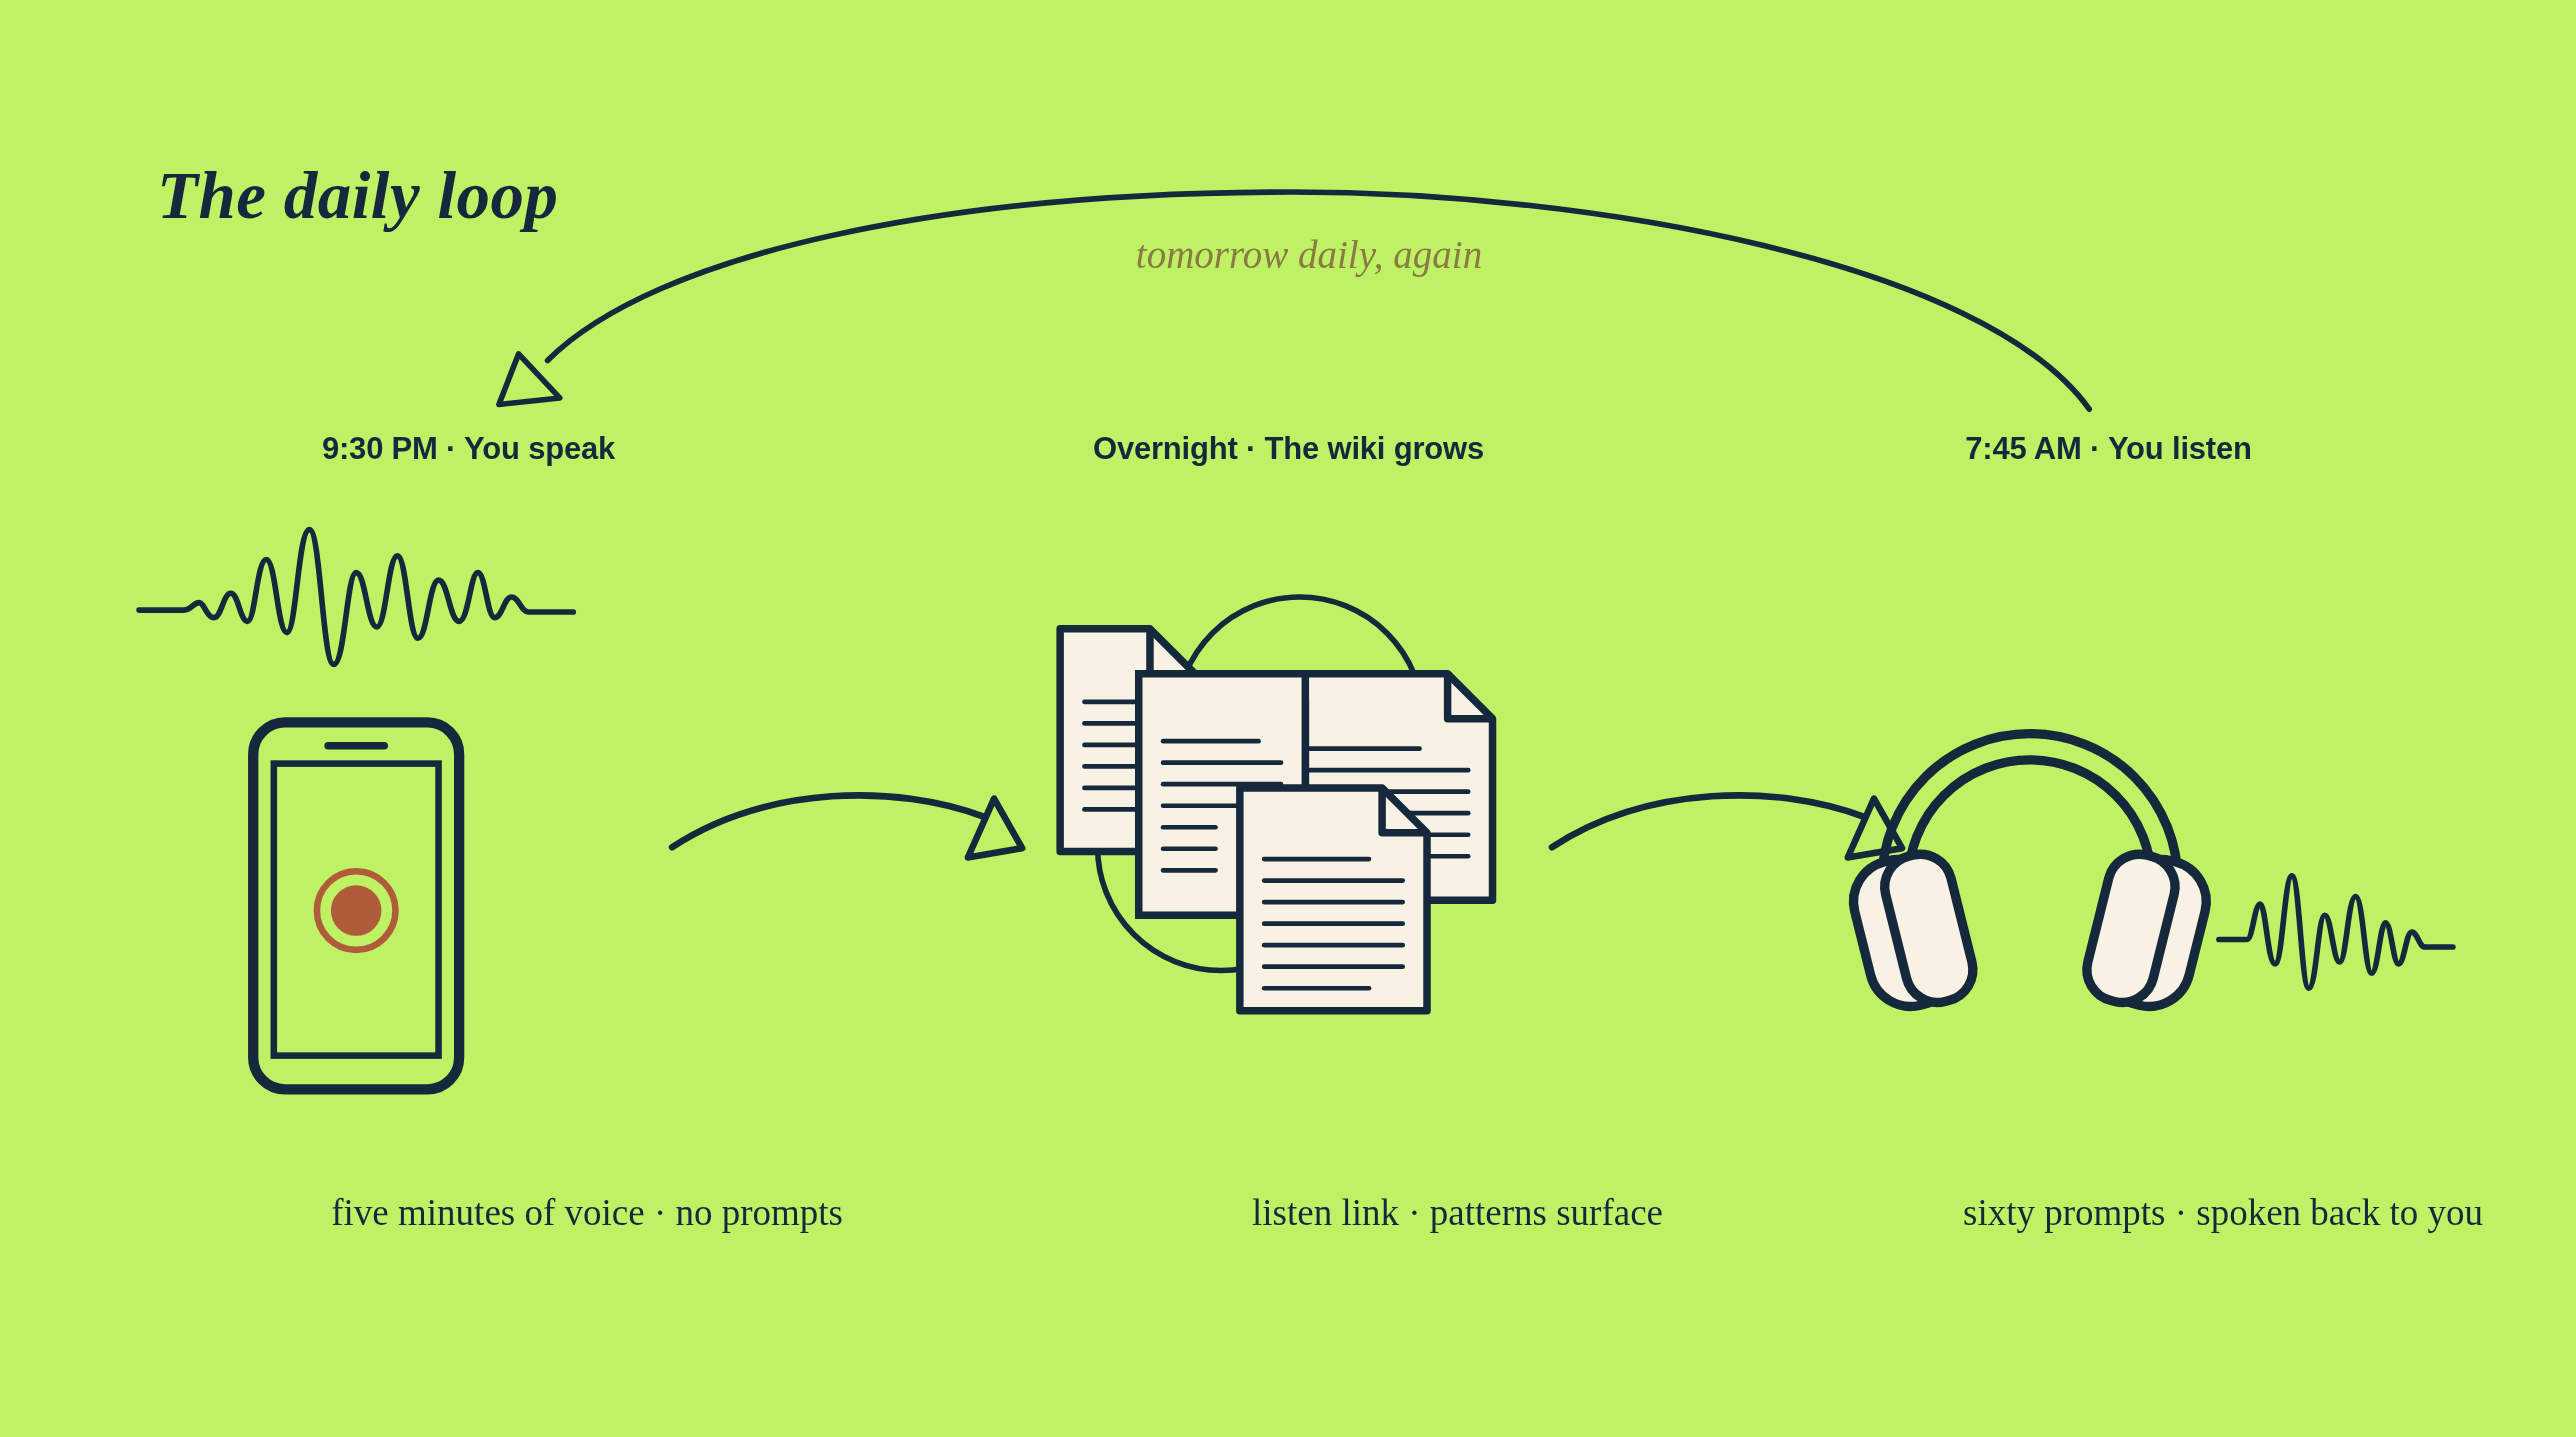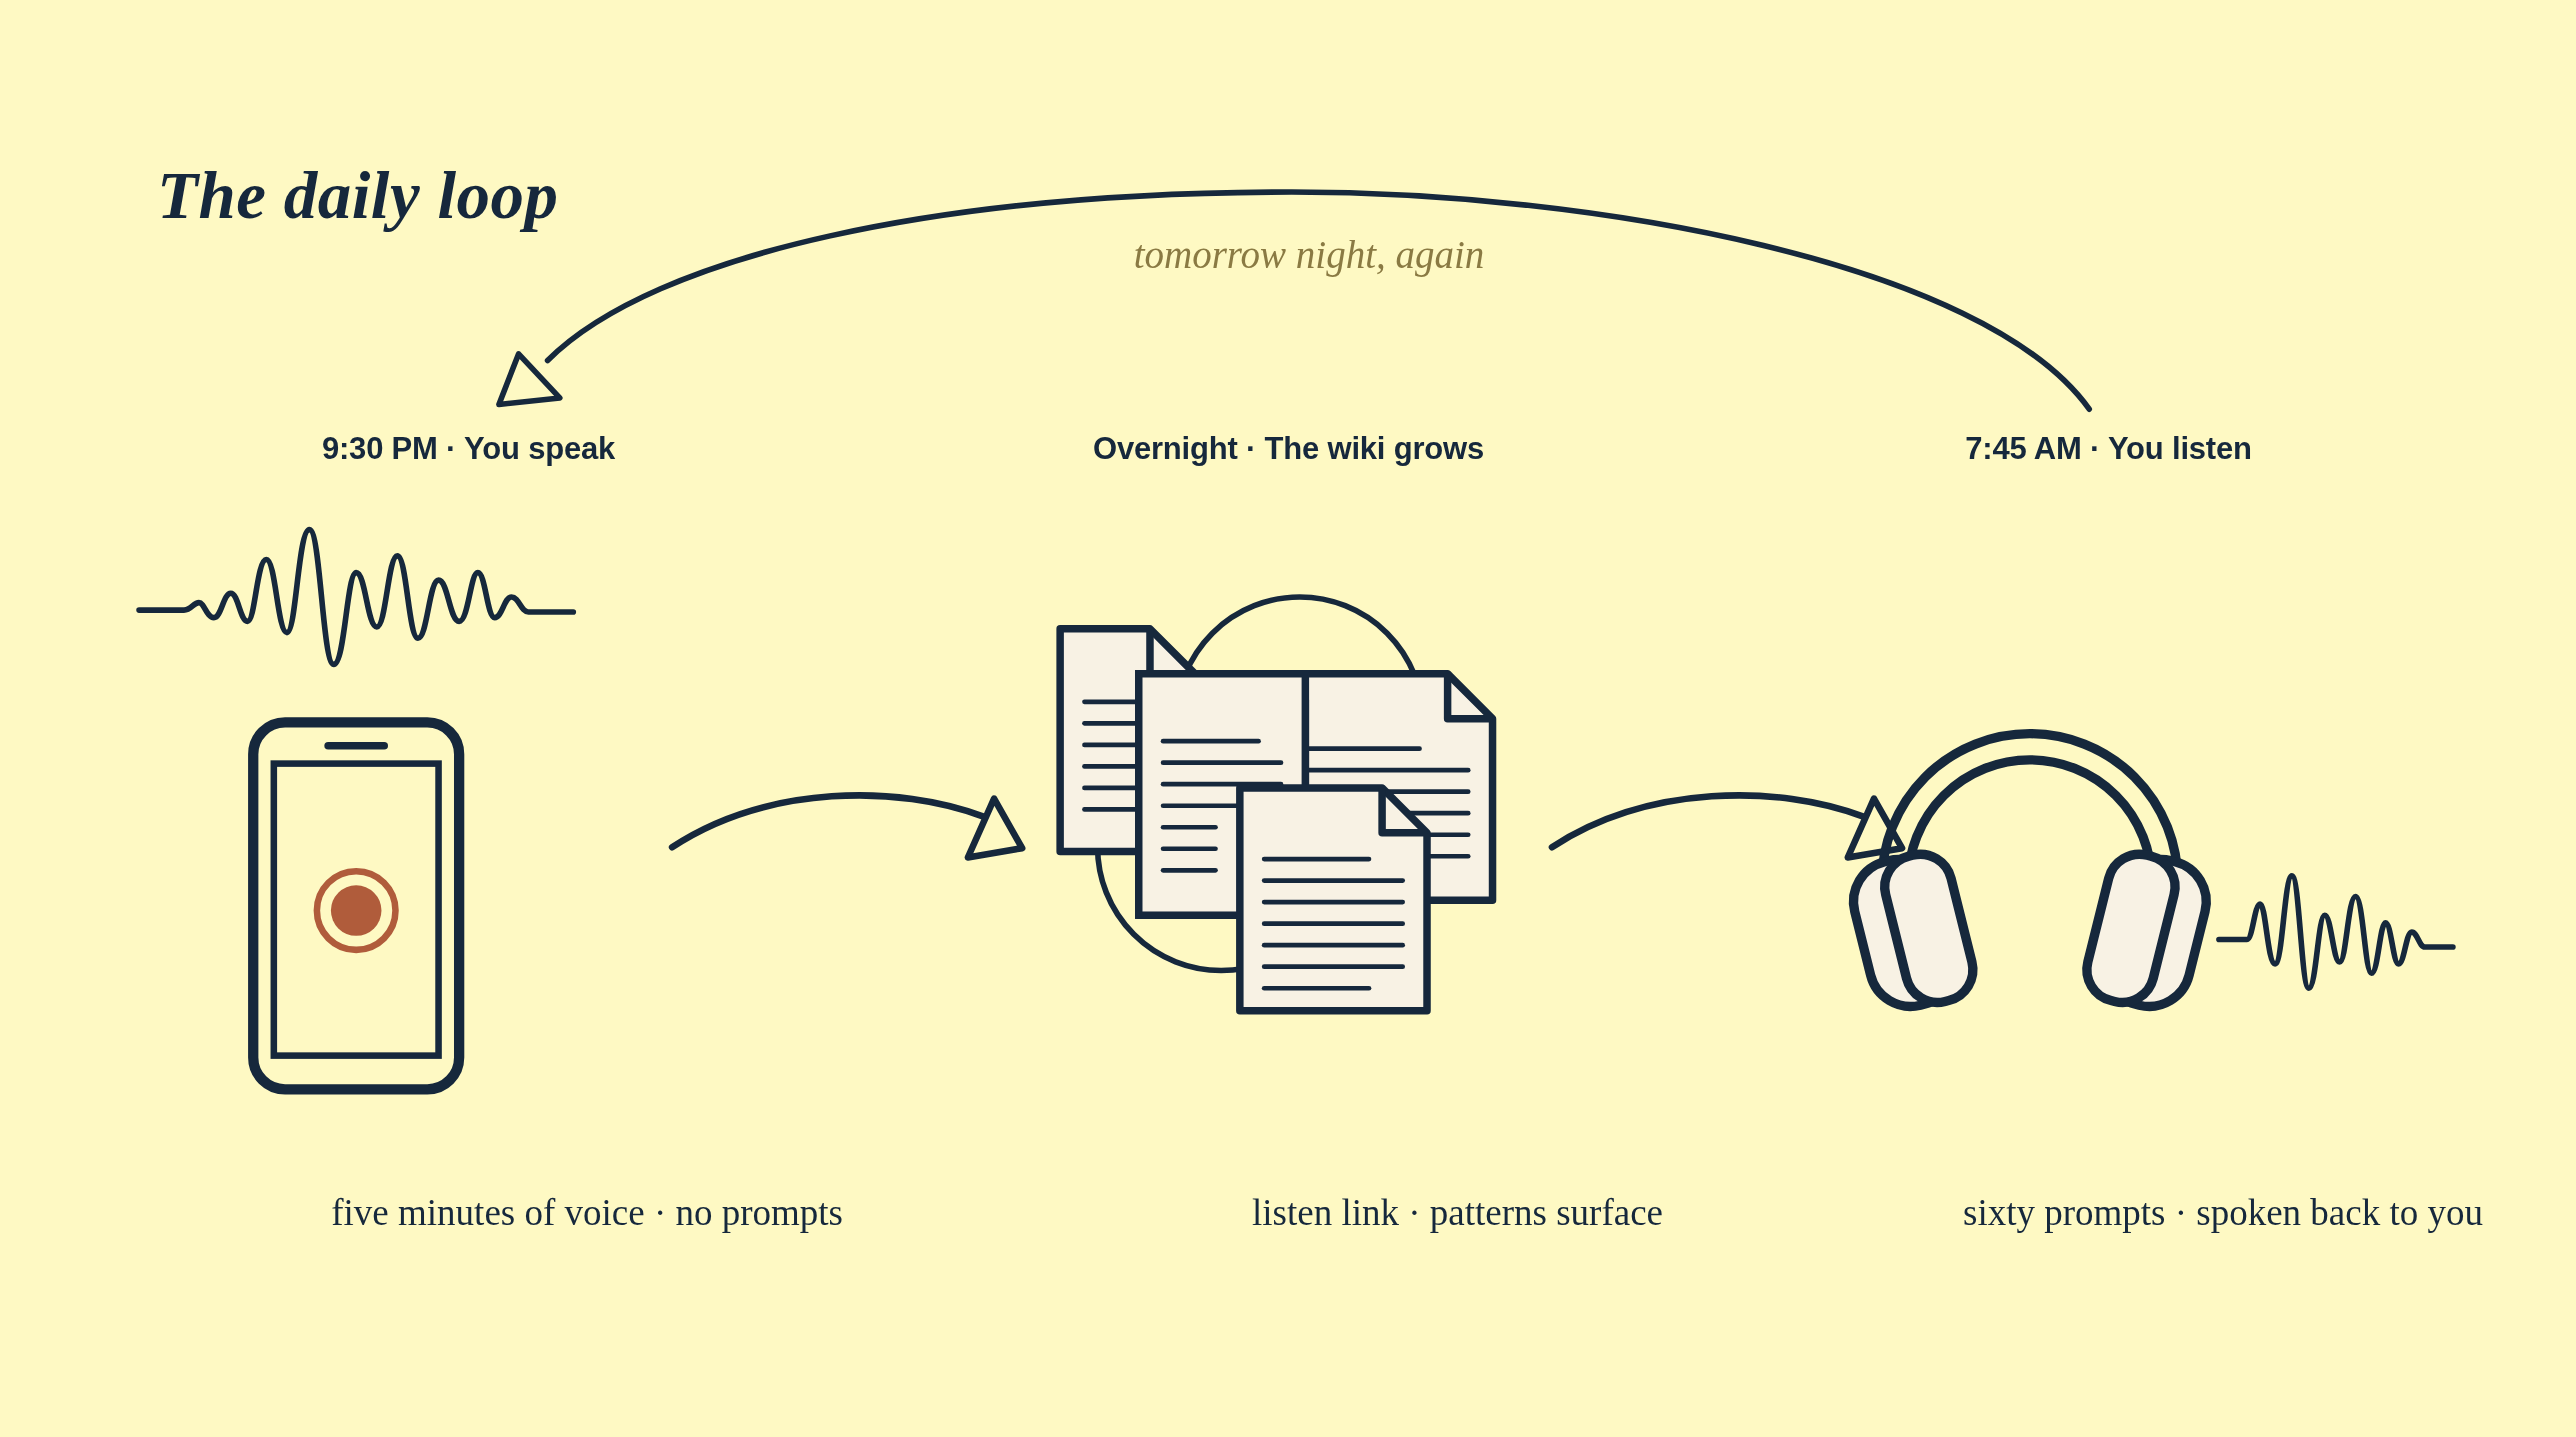--- a/index.html
+++ b/index.html
@@ -4,21 +4,21 @@
 <style>
   html, body {
     margin: 0;
     padding: 0;
     background: #F8F2E4;
   }
   #stage {
     position: relative;
     width: 2576px;
     height: 1438px;
-    background: #fef9c3;
+    background: #bef264;
     overflow: hidden;
     font-family: "Liberation Sans", sans-serif;
   }
   #artboard {
     position: absolute;
     inset: 0;
     width: 2576px;
     height: 1438px;
   }
   .title {
@@ -104,21 +104,21 @@
       <path d="M 718 905 C 820 838 960 838 1050 872" fill="none" stroke="#16283C" stroke-width="7" stroke-linecap="round"></path>
       <polygon points="1062,853 1092,906 1034,916" fill="none" stroke="#16283C" stroke-width="7" stroke-linejoin="round"></polygon>
     </g>
 
     <g>
       <path d="M 1658 905 C 1760 838 1900 838 1990 872" fill="none" stroke="#16283C" stroke-width="7" stroke-linecap="round"></path>
       <polygon points="2002,853 2032,906 1974,916" fill="none" stroke="#16283C" stroke-width="7" stroke-linejoin="round"></polygon>
     </g>
   </svg>
 
-  <div class="loop-label">tomorrow night, again</div>
+  <div class="loop-label">tomorrow daily, again</div>
 
   <div class="col col-1">
     <div class="step-heading">9:30 PM · You speak</div>
 
     <svg class="art" viewBox="0 0 800 640">
 
       <g>
         <path d="M 48 92
                  L 96 92
                  C 104 92 106 84 112 84

